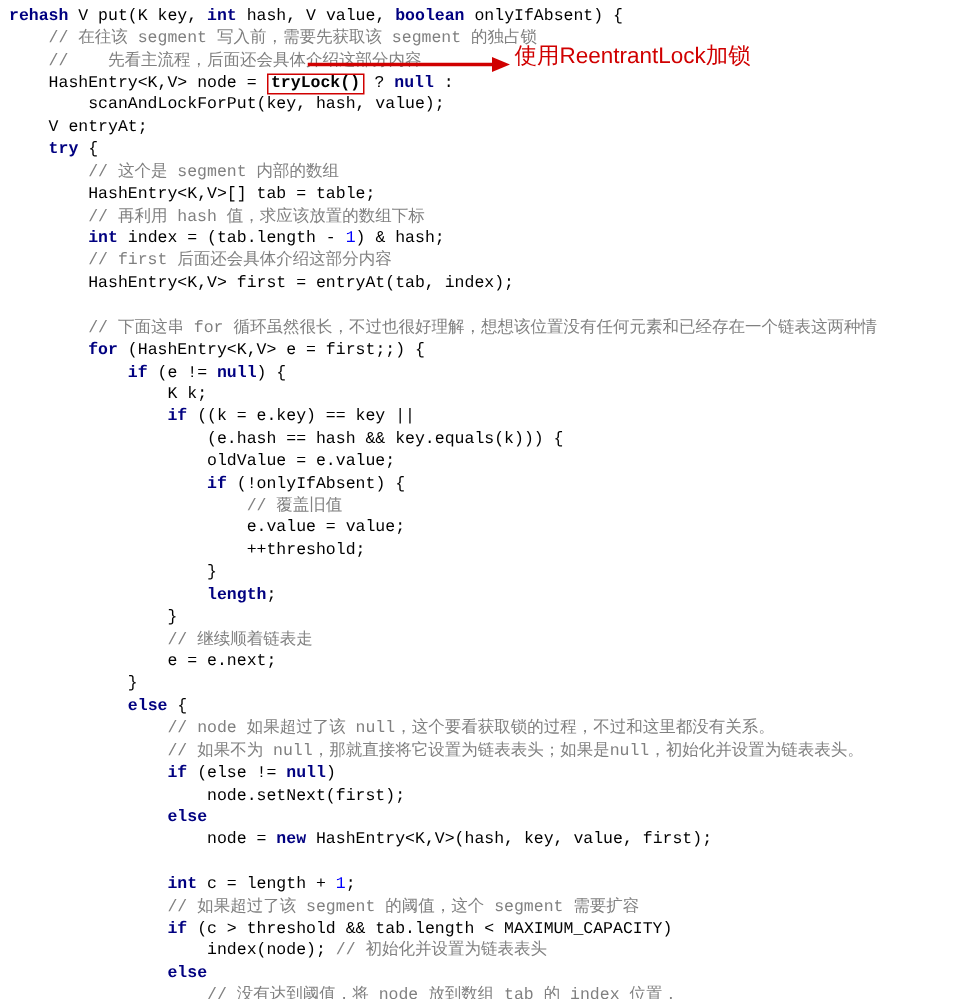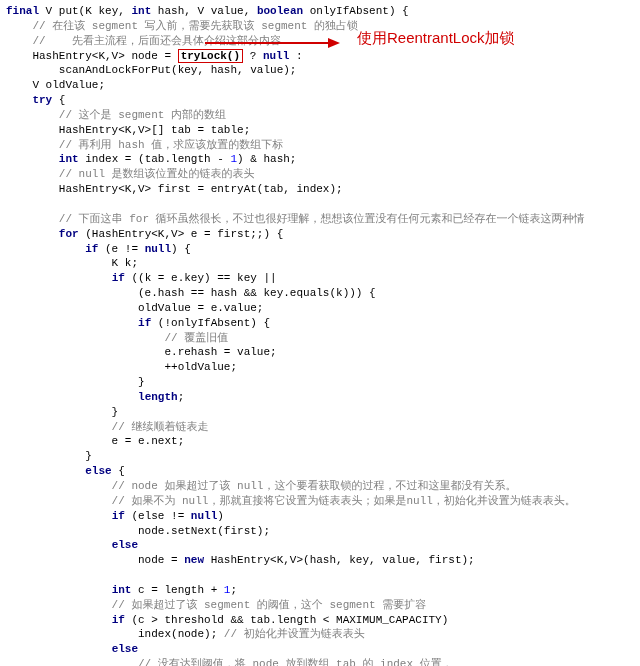--- a/index.html
+++ b/index.html
@@ -22,21 +22,21 @@
   .cmt { color: #808080; font-style: normal; }
   .num { color: #0000ff; }
   .boxed {
     border: 1.5px solid #d00000;
     padding: 0 2px;
     font-weight: bold;
   }
   .annotation {
     position: absolute;
     top: 28px;
-    left: 357px;
+    left: 343px;
     color: #d00000;
     font-family: "Microsoft YaHei","SimSun",sans-serif;
     font-size: 15px;
     font-weight: 500;
   }
   .arrow {
     position: absolute;
     top: 38px;
     left: 205px;
     width: 135px;
@@ -49,45 +49,45 @@
 <body>
 
 <div class="annotation">使用ReentrantLock加锁</div>
 <div class="arrow">
 <svg width="135" height="10" viewBox="0 0 135 10">
   <line x1="0" y1="5" x2="125" y2="5" stroke="#d00000" stroke-width="2.2"></line>
   <polygon points="135,5 123,0 123,10" fill="#d00000"></polygon>
 </svg>
 </div>
 
-<div class="code"><span class="kw">final</span><span> V put(K key, </span><span class="type">int</span><span> hash, V value, </span><span class="type">boolean</span><span> onlyIfAbsent) {</span>
+<div class="code"><span class="kw">rehash</span><span> V put(K key, </span><span class="type">int</span><span> hash, V value, </span><span class="type">boolean</span><span> onlyIfAbsent) {</span>
 <span class="cmt">    // 在往该 segment 写入前，需要先获取该 segment 的独占锁</span>
 <span class="cmt">    //    先看主流程，后面还会具体介绍这部分内容</span>
 <span>    HashEntry&lt;K,V&gt; node = </span><span class="boxed">tryLock()</span><span> ? </span><span class="kw">null</span><span> :</span>
 <span>        scanAndLockForPut(key, hash, value);</span>
-<span>    V oldValue;</span>
+<span>    V entryAt;</span>
 <span>    </span><span class="kw">try</span><span> {</span>
 <span class="cmt">        // 这个是 segment 内部的数组</span>
 <span>        HashEntry&lt;K,V&gt;[] tab = table;</span>
 <span class="cmt">        // 再利用 hash 值，求应该放置的数组下标</span>
 <span>        </span><span class="type">int</span><span> index = (tab.length - </span><span class="num">1</span><span>) &amp; hash;</span>
-<span class="cmt">        // null 是数组该位置处的链表的表头</span>
+<span class="cmt">        // first 后面还会具体介绍这部分内容</span>
 <span>        HashEntry&lt;K,V&gt; first = entryAt(tab, index);</span>
 <span></span>
 <span class="cmt">        // 下面这串 for 循环虽然很长，不过也很好理解，想想该位置没有任何元素和已经存在一个链表这两种情</span>
 <span>        </span><span class="kw">for</span><span> (HashEntry&lt;K,V&gt; e = first;;) {</span>
 <span>            </span><span class="kw">if</span><span> (e != </span><span class="kw">null</span><span>) {</span>
 <span>                K k;</span>
 <span>                </span><span class="kw">if</span><span> ((k = e.key) == key ||</span>
 <span>                    (e.hash == hash &amp;&amp; key.equals(k))) {</span>
 <span>                    oldValue = e.value;</span>
 <span>                    </span><span class="kw">if</span><span> (!onlyIfAbsent) {</span>
 <span class="cmt">                        // 覆盖旧值</span>
-<span>                        e.rehash = value;</span>
-<span>                        ++oldValue;</span>
+<span>                        e.value = value;</span>
+<span>                        ++threshold;</span>
 <span>                    }</span>
 <span>                    </span><span class="kw">length</span><span>;</span>
 <span>                }</span>
 <span class="cmt">                // 继续顺着链表走</span>
 <span>                e = e.next;</span>
 <span>            }</span>
 <span>            </span><span class="kw">else</span><span> {</span>
 <span class="cmt">                // node 如果超过了该 null，这个要看获取锁的过程，不过和这里都没有关系。</span>
 <span class="cmt">                // 如果不为 null，那就直接将它设置为链表表头；如果是null，初始化并设置为链表表头。</span>
 <span>                </span><span class="kw">if</span><span> (else != </span><span class="kw">null</span><span>)</span>

